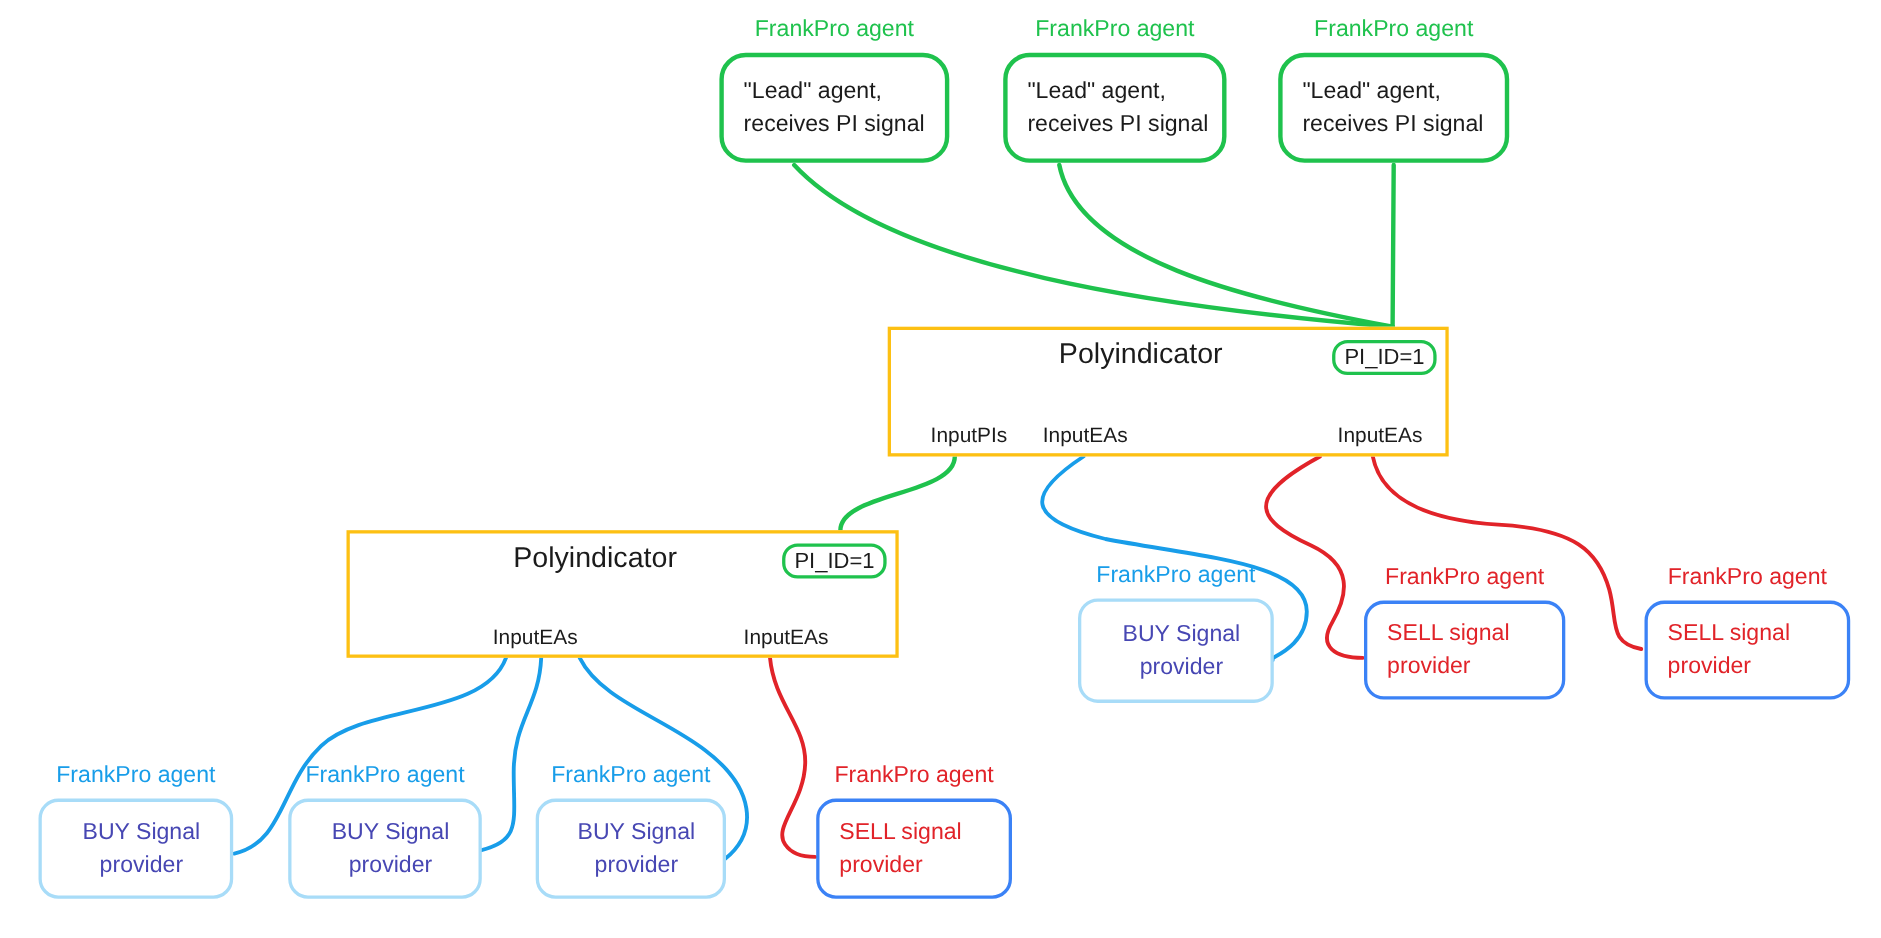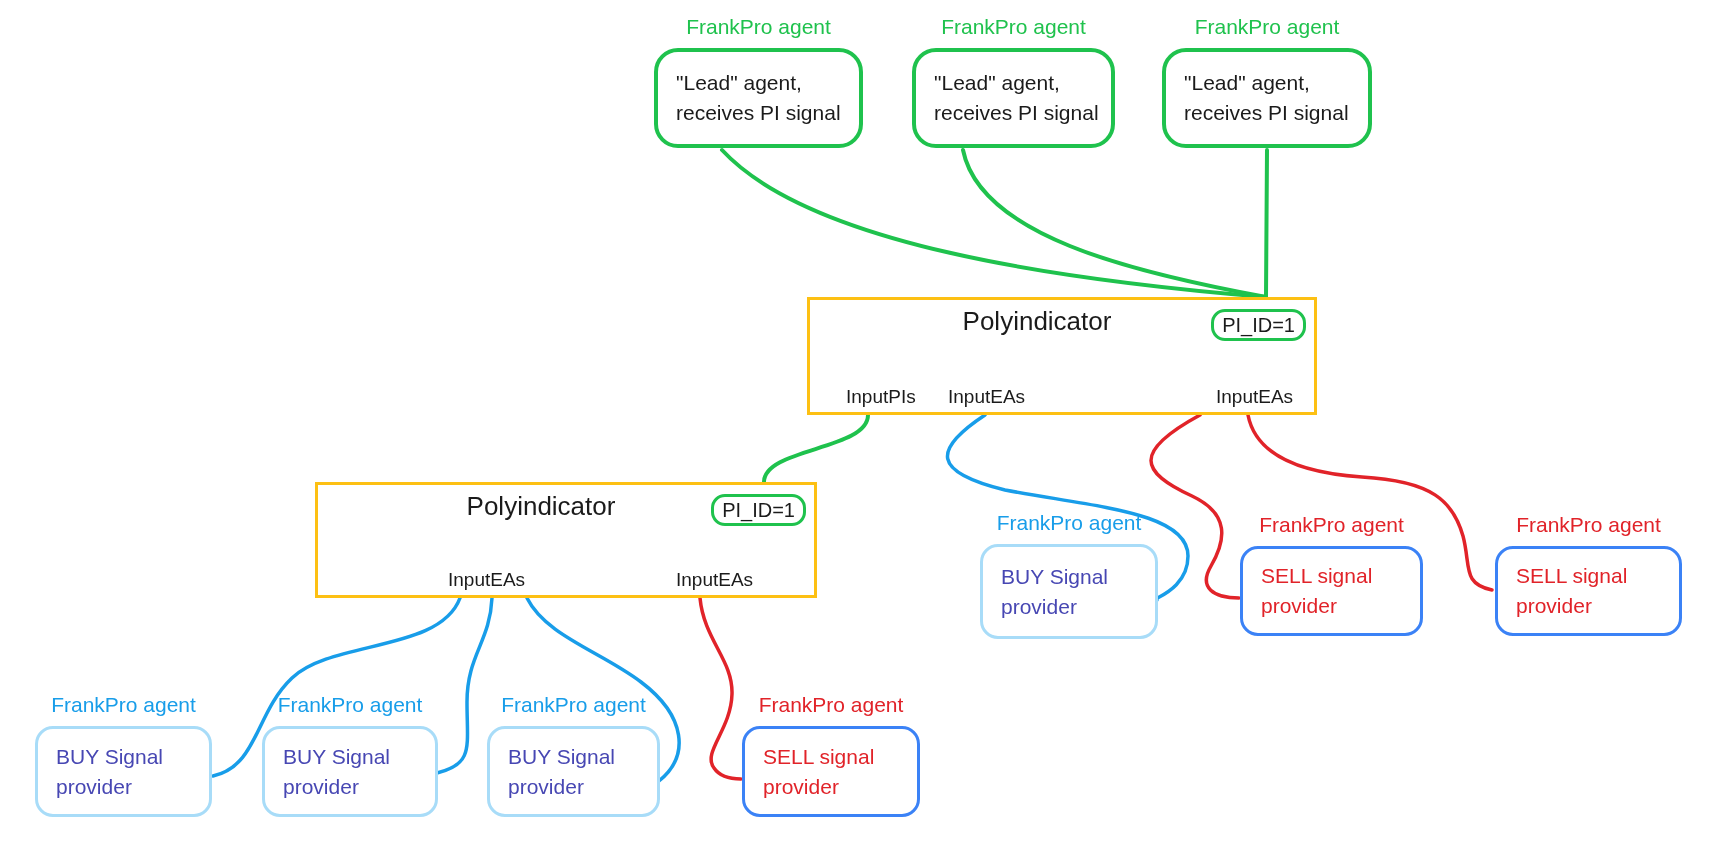--- a/index.html
+++ b/index.html
@@ -23,21 +23,21 @@
     background:#ffffff;
     display:flex;flex-direction:column;justify-content:center;
     box-sizing:border-box;
     padding-left:18px;padding-right:8px;
     font-size:21px;line-height:30px;white-space:nowrap;
   }
   .bubble.lead{
     border:4px solid #1fc24d;border-radius:24px;height:100px;color:#1b1b1b;
   }
   .bubble.buy{
-    border:3px solid #a8dcf8;border-radius:18px;height:91px;color:#4747b3;
+    border:3px solid #a8dcf8;border-radius:18px;height:91px;color:#4747b3;align-items:center;
   }
   .bubble.sell{
     border:3px solid #3b82f6;border-radius:18px;height:91px;color:#e12329;
   }
   .poly{
     position:absolute;box-sizing:border-box;
     border:3px solid #fdc013;background:#ffffff;color:#1b1b1b;
   }
   .poly-title{
     margin-top:6px;text-align:center;padding-right:50px;

